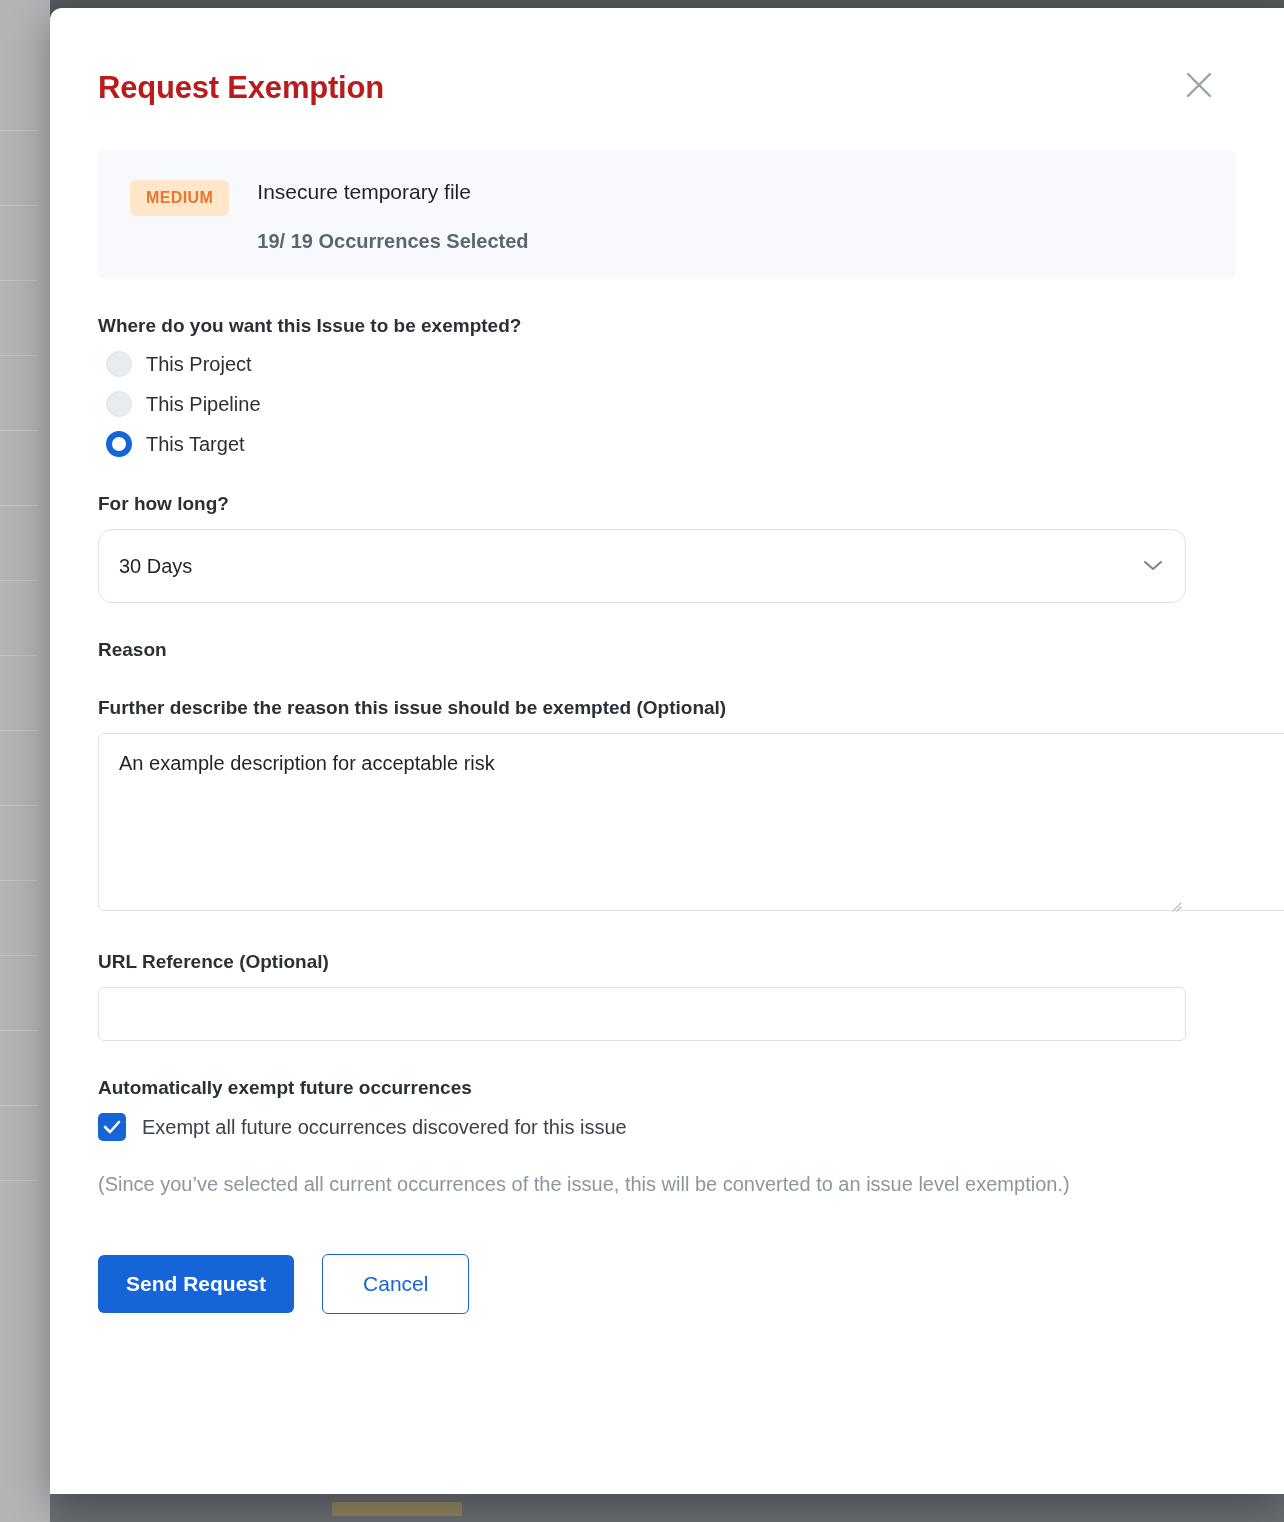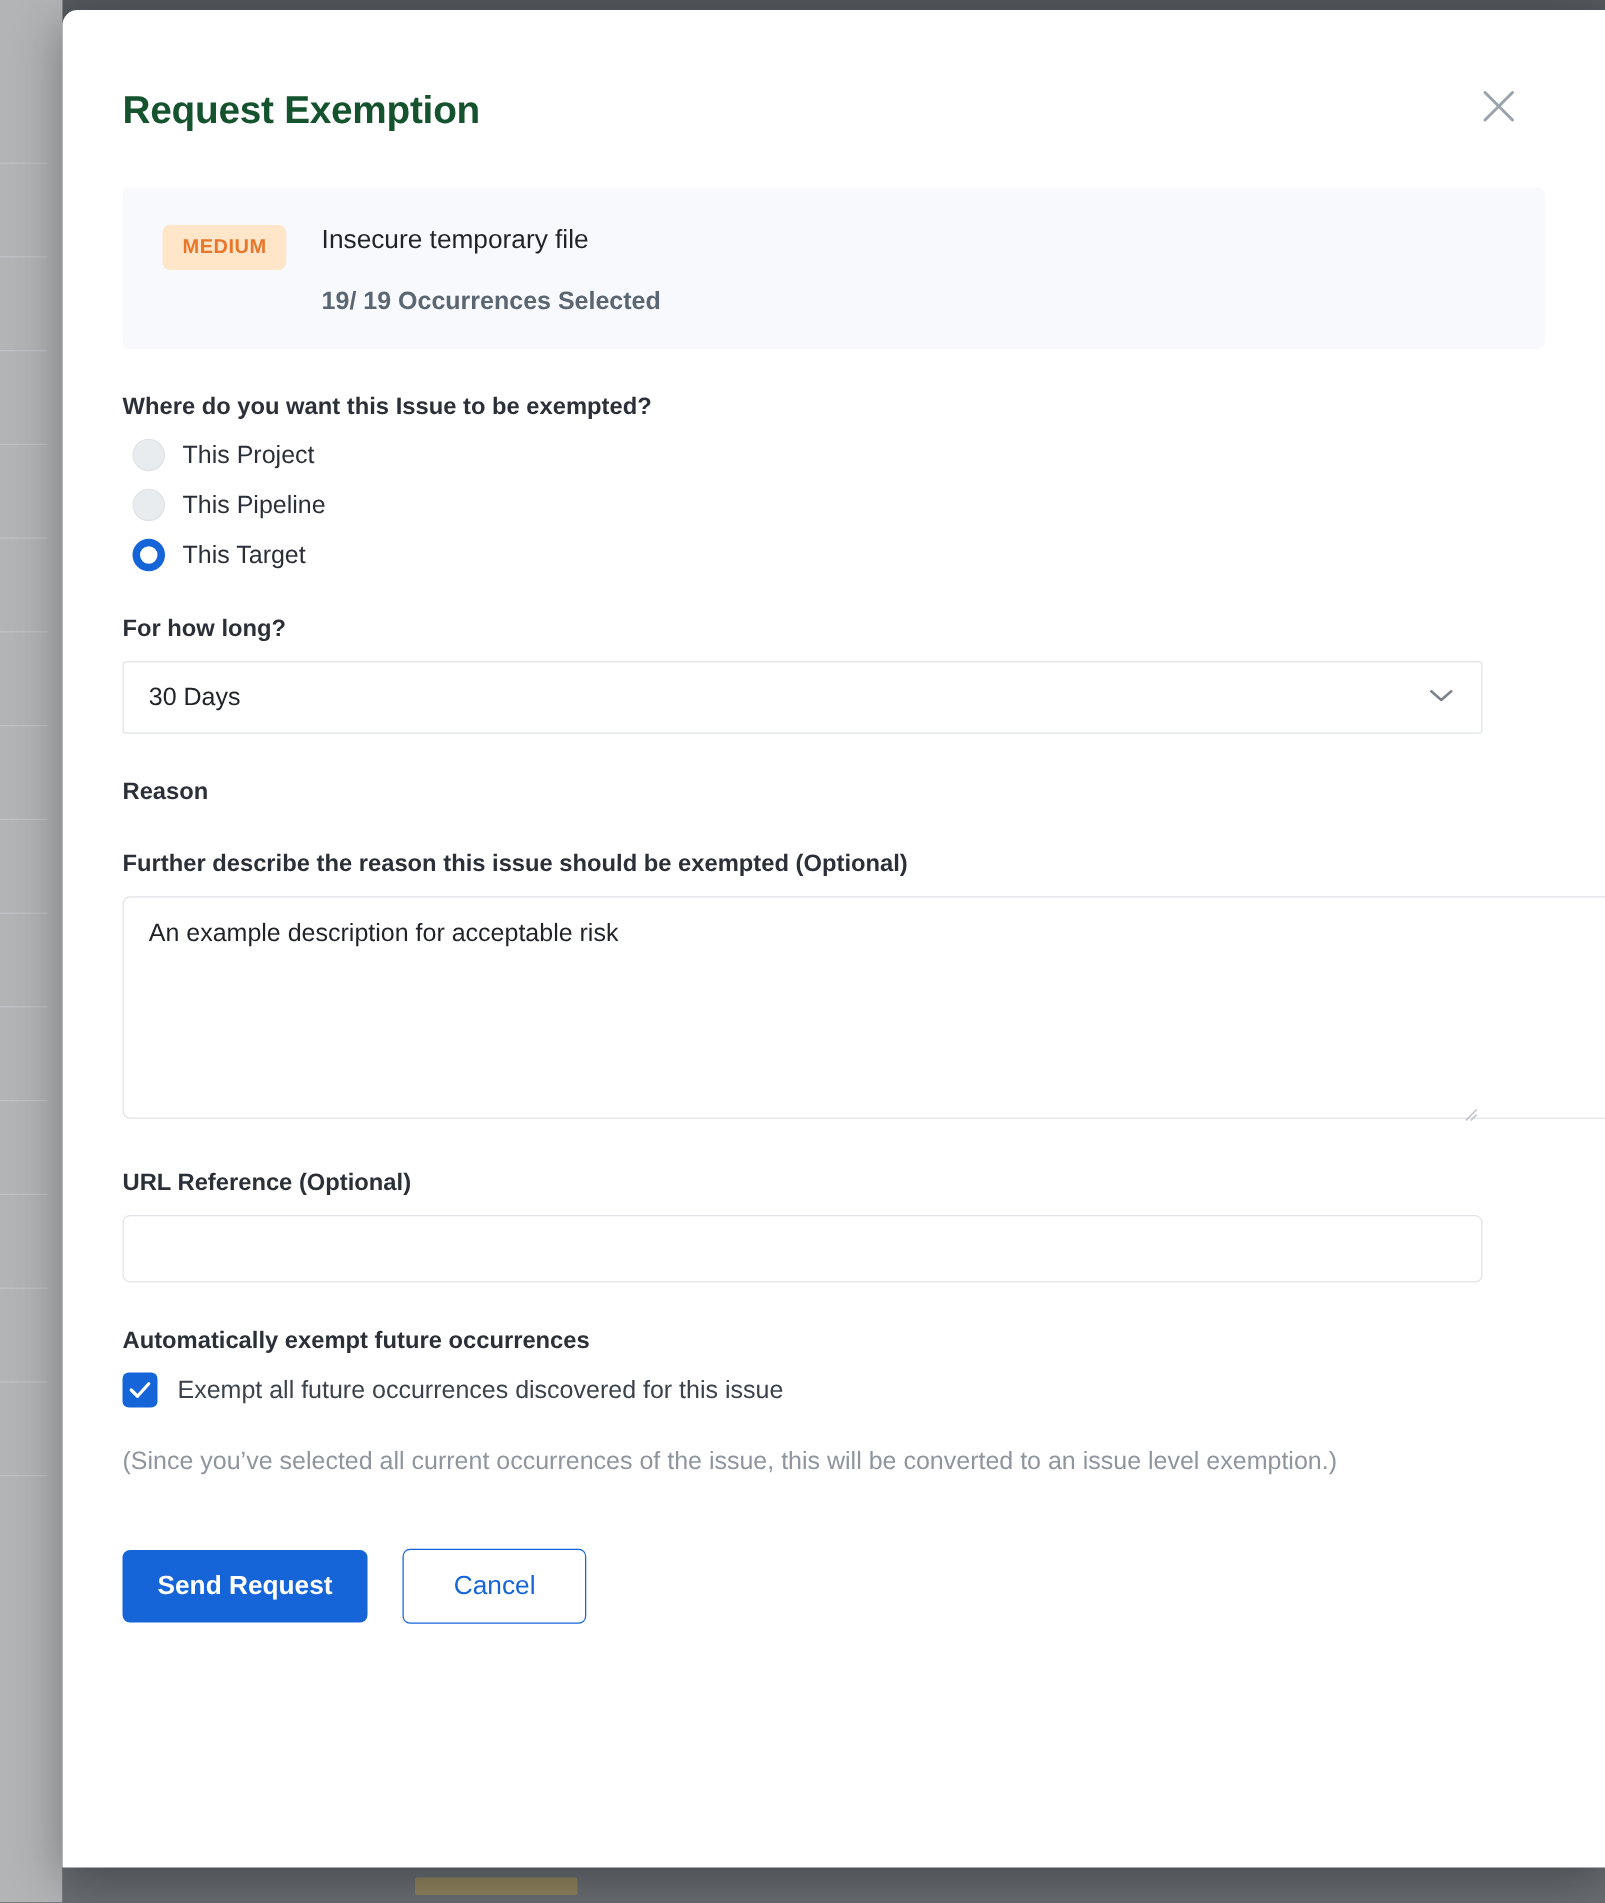--- a/index.html
+++ b/index.html
@@ -84,21 +84,21 @@
     width: 34px;
     height: 34px;
     cursor: pointer;
     color: #9aa2ab;
   }
   .close-btn svg { display:block; }
 
   .modal-title {
     font-size: 31px;
     font-weight: bold;
-    color: #14532d;
+    color: #b91c1c;
     letter-spacing: -0.2px;
     margin: 0 0 44px 0;
   }
 
   
   .issue-panel {
     background: #f7f9fc;
     border-radius: 6px;
     padding: 28px 32px 26px 32px;
     margin-bottom: 36px;
@@ -158,23 +158,23 @@
   .radio-label {
     font-size: 20px;
     color: #2b3038;
   }
 
   .group { margin-top: 36px; }
 
   .select-box {
     position: relative;
     width: 1088px;
-    height: 58px;
+    height: 74px;
     border: 1px solid #dfe3e8;
-    border-radius: 3px;
+    border-radius: 14px;
     background: #fff;
     display: flex;
     align-items: center;
     padding: 0 20px;
     cursor: pointer;
   }
   .select-value {
     font-size: 20px;
     color: #1f2328;
   }

